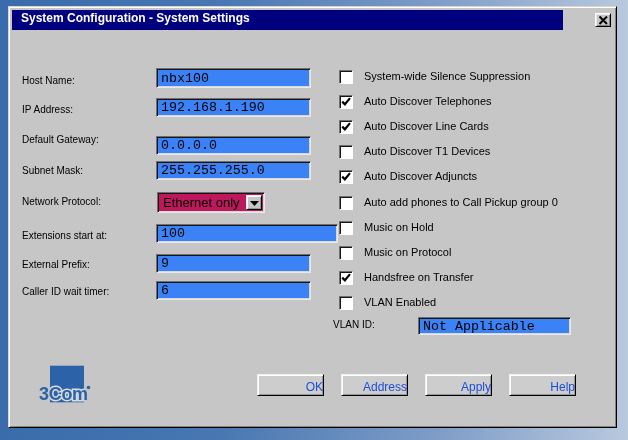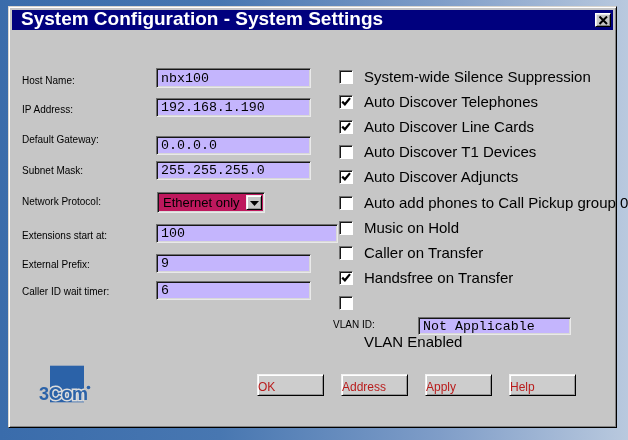--- a/index.html
+++ b/index.html
@@ -9,52 +9,52 @@
   background:linear-gradient(90deg, #3a6cab 0%, #4877b1 35%, #7f9dc8 70%, #b9c9de 100%);
   position:relative;
 }
 .win {
   position:absolute; left:8px; top:6px; width:609px; height:422px;
   background:#c6c6c6;
   border:1px solid; border-color:#d8d5cf #000 #000 #d8d5cf;
   box-shadow: inset 1px 1px 0 #fff, inset -1px -1px 0 #848484;
 }
 .title {
-  position:absolute; left:12px; top:10px; width:601px; height:20px;
-  background:#00007e; color:#fff; font-weight:bold; font-size:19px;
+  position:absolute; left:12px; top:10px; width:551px; height:20px;
+  background:#00007e; color:#fff; font-weight:bold; font-size:12px;
   line-height:17px; padding-left:9px;
 }
 .close {
   position:absolute; left:595px; top:13px; width:16px; height:14px;
   background:#c6c6c6;
   border:1px solid; border-color:#fff #000 #000 #fff;
   box-shadow: inset 1px 1px 0 #e8e8e8, inset -1px -1px 0 #848484;
 }
 .close svg { position:absolute; left:3px; top:2px; }
 .lbl { position:absolute; font-size:10px; color:#000; white-space:nowrap; line-height:13px; }
-.clbl { position:absolute; font-size:15px; color:#000; white-space:nowrap; line-height:13px; }
+.clbl { position:absolute; font-size:11px; color:#000; white-space:nowrap; line-height:13px; }
 .tb {
-  position:absolute; background:#c4b5fd;
+  position:absolute; background:#3b82f6;
   border:1px solid; border-color:#6f6f6f #e9e9e9 #e9e9e9 #6f6f6f;
   box-shadow: inset 1px 1px 0 #161616, inset -1px -1px 0 #d8d8d8;
   font-family:"Liberation Mono", monospace; font-size:13.3px; color:#000;
   padding-left:4px; white-space:nowrap; overflow:hidden;
 }
 .cb {
   position:absolute; left:339px; width:14px; height:14px; background:#fff;
   border:1px solid; border-color:#6f6f6f #fff #fff #6f6f6f;
   box-shadow: inset 1px 1px 0 #161616;
 }
 .cb svg { position:absolute; left:1px; top:1px; }
 .btn {
   position:absolute; top:374px; width:67px; height:22px;
   background:#cdcdcd;
   border:1px solid; border-color:#f2f2f2 #000 #000 #f2f2f2;
   box-shadow: inset 1px 1px 0 #fff, inset -1px -1px 0 #979797;
-  font-size:12px; text-align:left; line-height:24px; color:#b91c1c;
+  font-size:12px; text-align:right; line-height:24px; color:#1d4ed8;
 }
 .dd {
   position:absolute; left:157px; top:192px; width:108px; height:21px; background:#be185d;
   border:1px solid; border-color:#6f6f6f #e9e9e9 #e9e9e9 #6f6f6f;
   box-shadow: inset 1px 1px 0 #161616, inset -1px -1px 0 #d8d8d8;
   font-size:13px; padding-left:5px; line-height:19px;
 }
 .ddbtn {
   position:absolute; right:2px; top:2px; width:16px; height:15px;
   background:#c6c6c6;
@@ -122,23 +122,23 @@
   </div>
 <div class="cb" style="top:296px;"></div>
 
 <div class="clbl" style="left:364px; top:70px;">System-wide Silence Suppression</div>
 <div class="clbl" style="left:364px; top:95px;">Auto Discover Telephones</div>
 <div class="clbl" style="left:364px; top:120px;">Auto Discover Line Cards</div>
 <div class="clbl" style="left:364px; top:145px;">Auto Discover T1 Devices</div>
 <div class="clbl" style="left:364px; top:170px;">Auto Discover Adjuncts</div>
 <div class="clbl" style="left:364px; top:196px;">Auto add phones to Call Pickup group 0</div>
 <div class="clbl" style="left:364px; top:221px;">Music on Hold</div>
-<div class="clbl" style="left:364px; top:246px;">Caller on Transfer</div>
+<div class="clbl" style="left:364px; top:246px;">Music on Protocol</div>
 <div class="clbl" style="left:364px; top:271px;">Handsfree on Transfer</div>
-<div class="clbl" style="left:364px; top:296px;margin-top:39px;">VLAN Enabled</div>
+<div class="clbl" style="left:364px; top:296px;">VLAN Enabled</div>
 
 <div class="lbl" style="left:333px; top:318px;">VLAN ID:</div>
 <div class="tb" style="left:418px; top:317px; width:153px; height:18px; line-height:17px;">Not Applicable</div>
 
 <div class="btn" style="left:257px;">OK</div>
 <div class="btn" style="left:341px;">Address</div>
 <div class="btn" style="left:425px;">Apply</div>
 <div class="btn" style="left:509px;">Help</div>
 
 <svg style="position:absolute; left:34px; top:364px;" width="62" height="42" viewBox="0 0 62 42">

